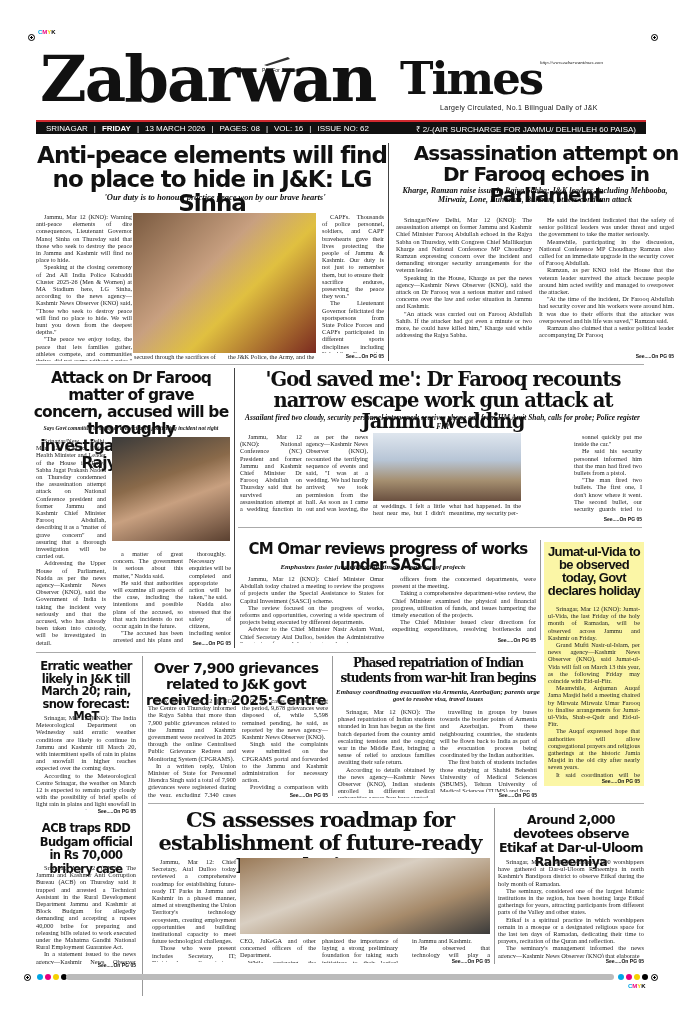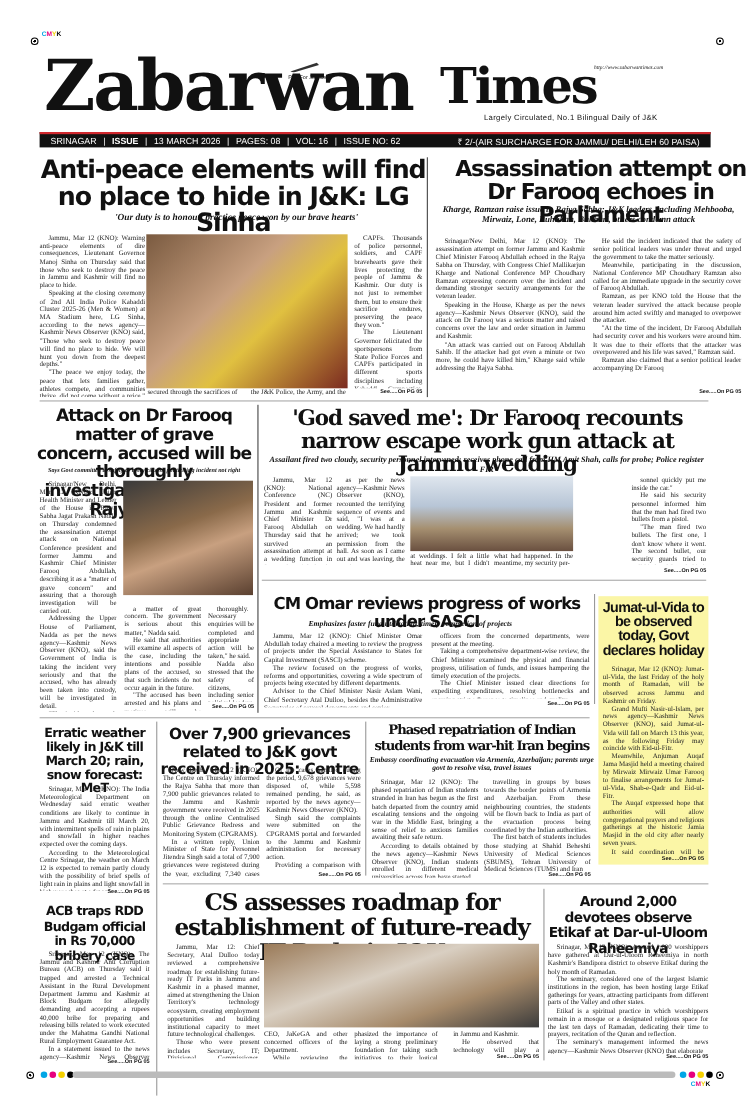--- a/index.html
+++ b/index.html
@@ -49,21 +49,21 @@
   <div>Pen For Justice</div>
 </div>
 <div class="abs mast">Zabarwan</div>
 <div class="abs mast2">Times</div>
 <div class="abs url">http://www.zabarwantimes.com</div>
 <div class="abs tagline">Largely Circulated, No.1 Bilingual Daily of J&amp;K</div>
 
 <div class="abs dateline">
   <span>SRINAGAR</span>
     <span class="sep">|</span>
-  <b>ISSUE</b>
+  <b>FRIDAY</b>
     <span class="sep">|</span>
   <span>13 MARCH 2026</span>
     <span class="sep">|</span>
   <span>PAGES: 08</span>
     <span class="sep">|</span>
   <span>VOL: 16</span>
     <span class="sep">|</span>
   <span>ISSUE NO: 62</span>
   <span class="price">₹ 2/-(AIR SURCHARGE FOR JAMMU/ DELHI/LEH 60 PAISA)</span>
 </div>

